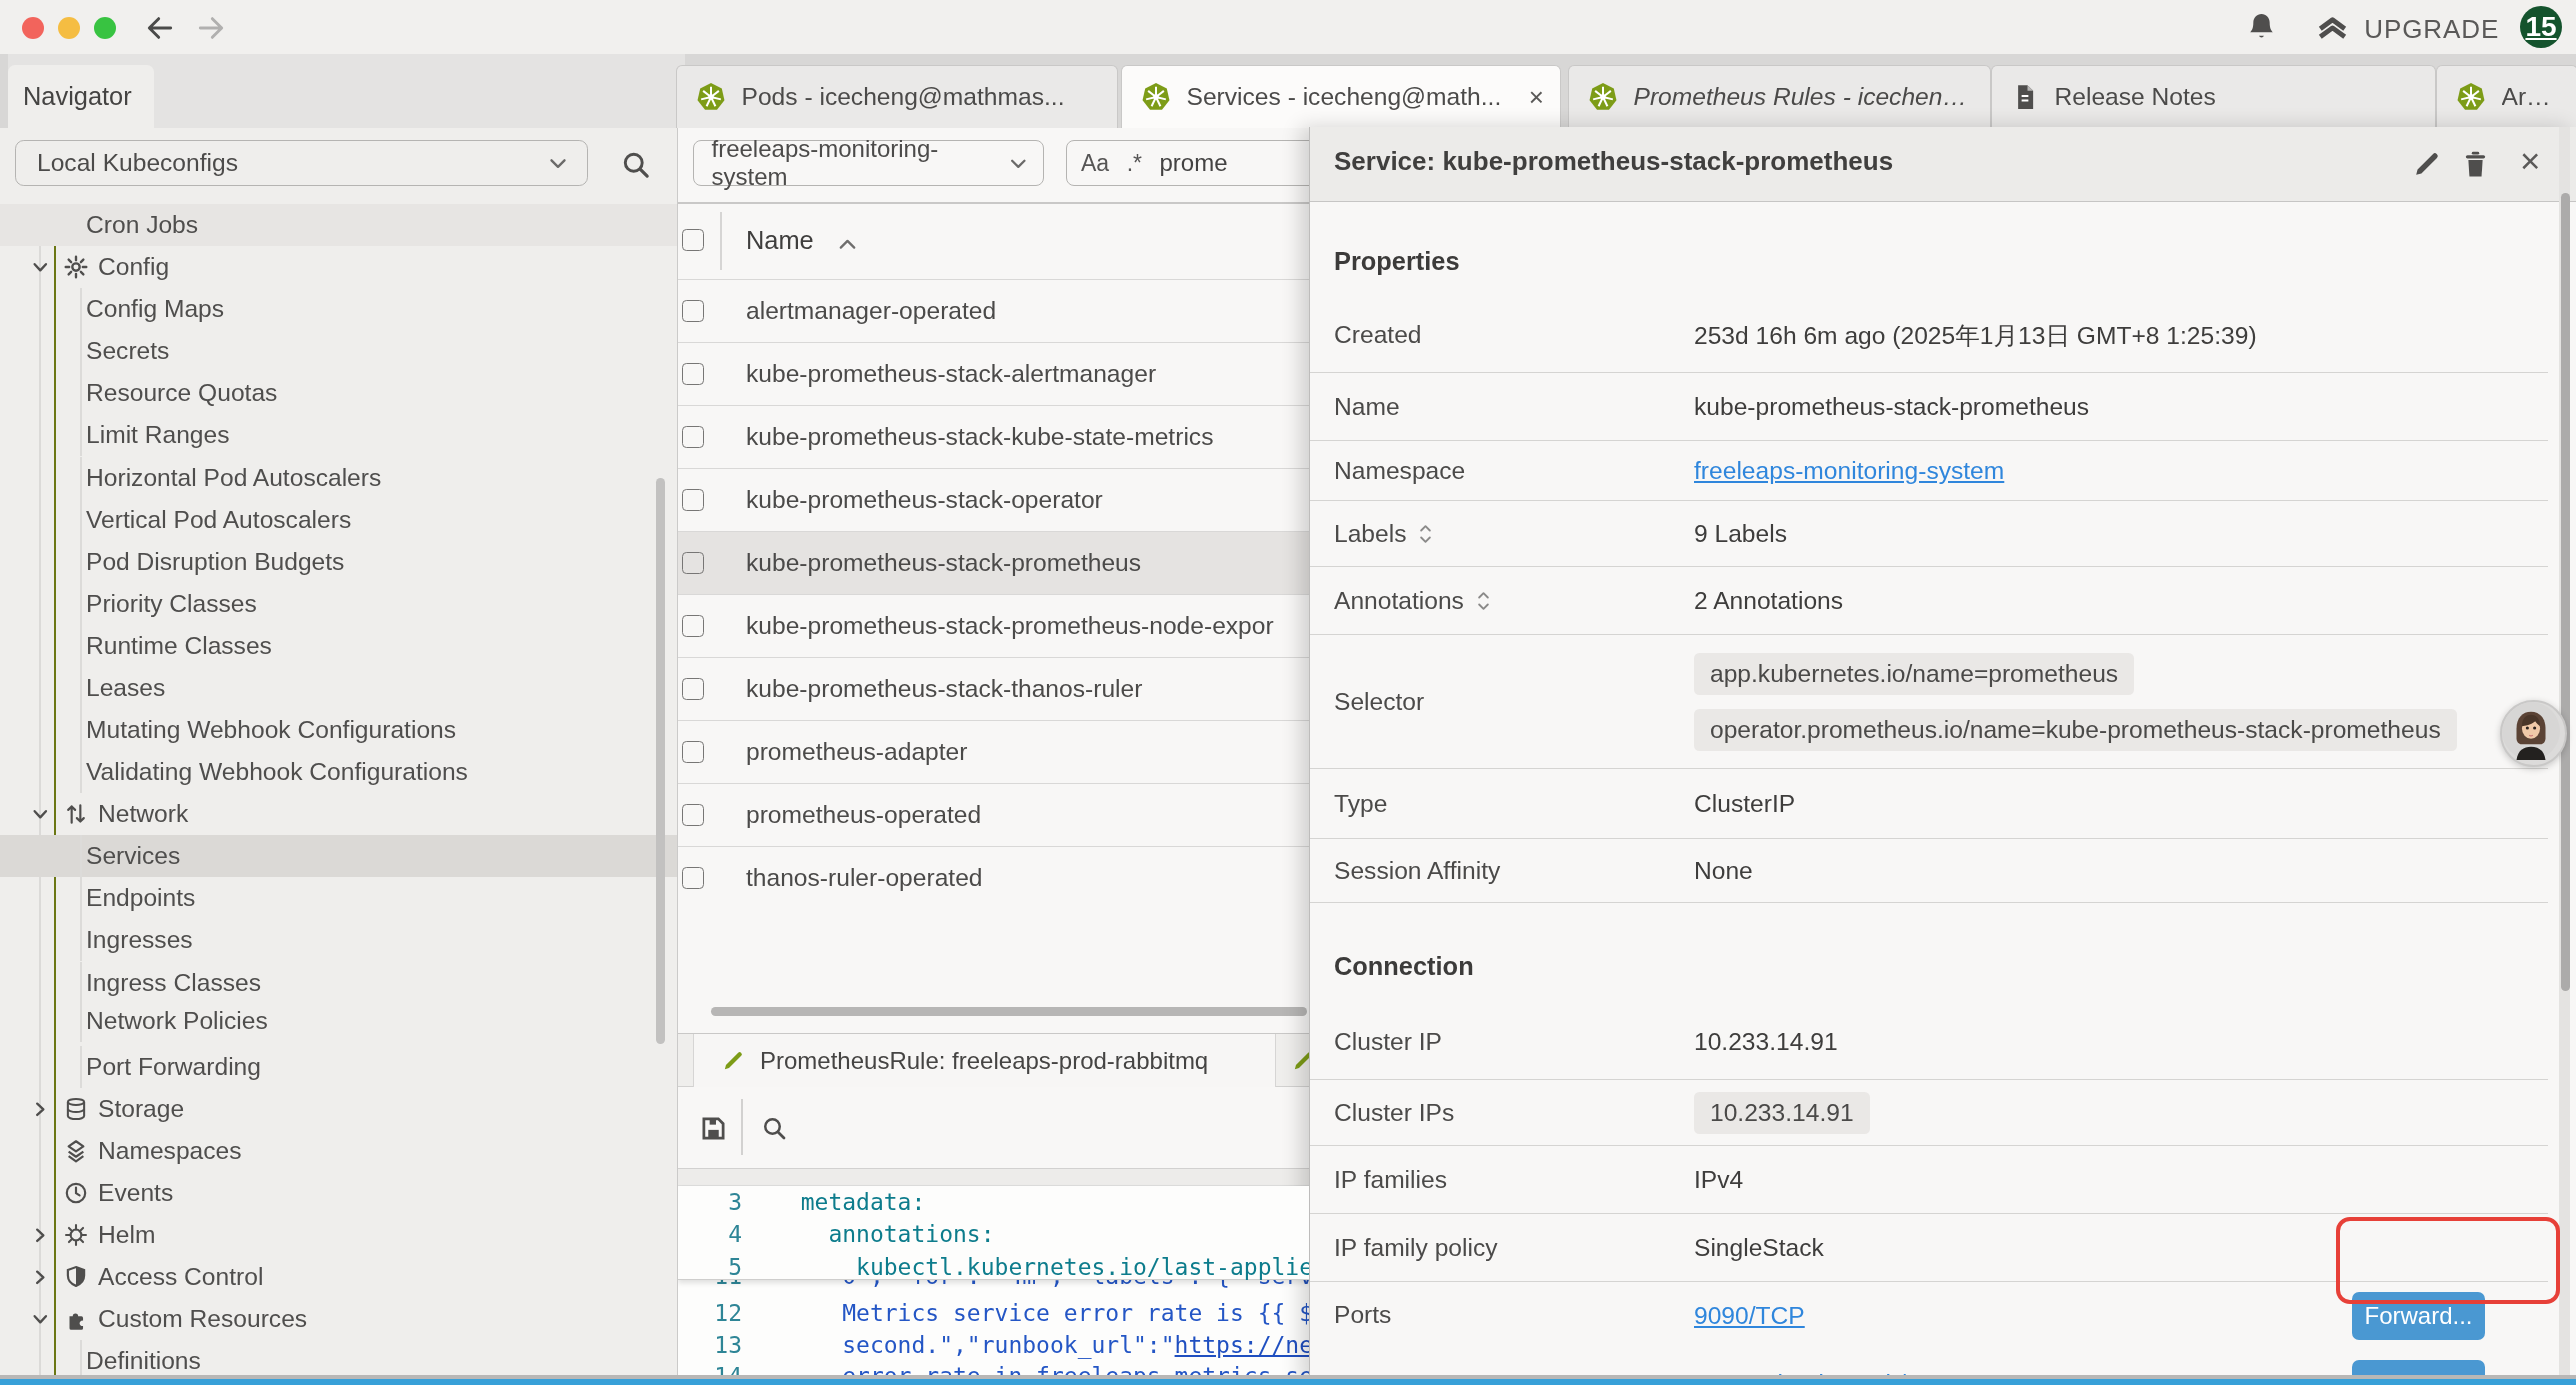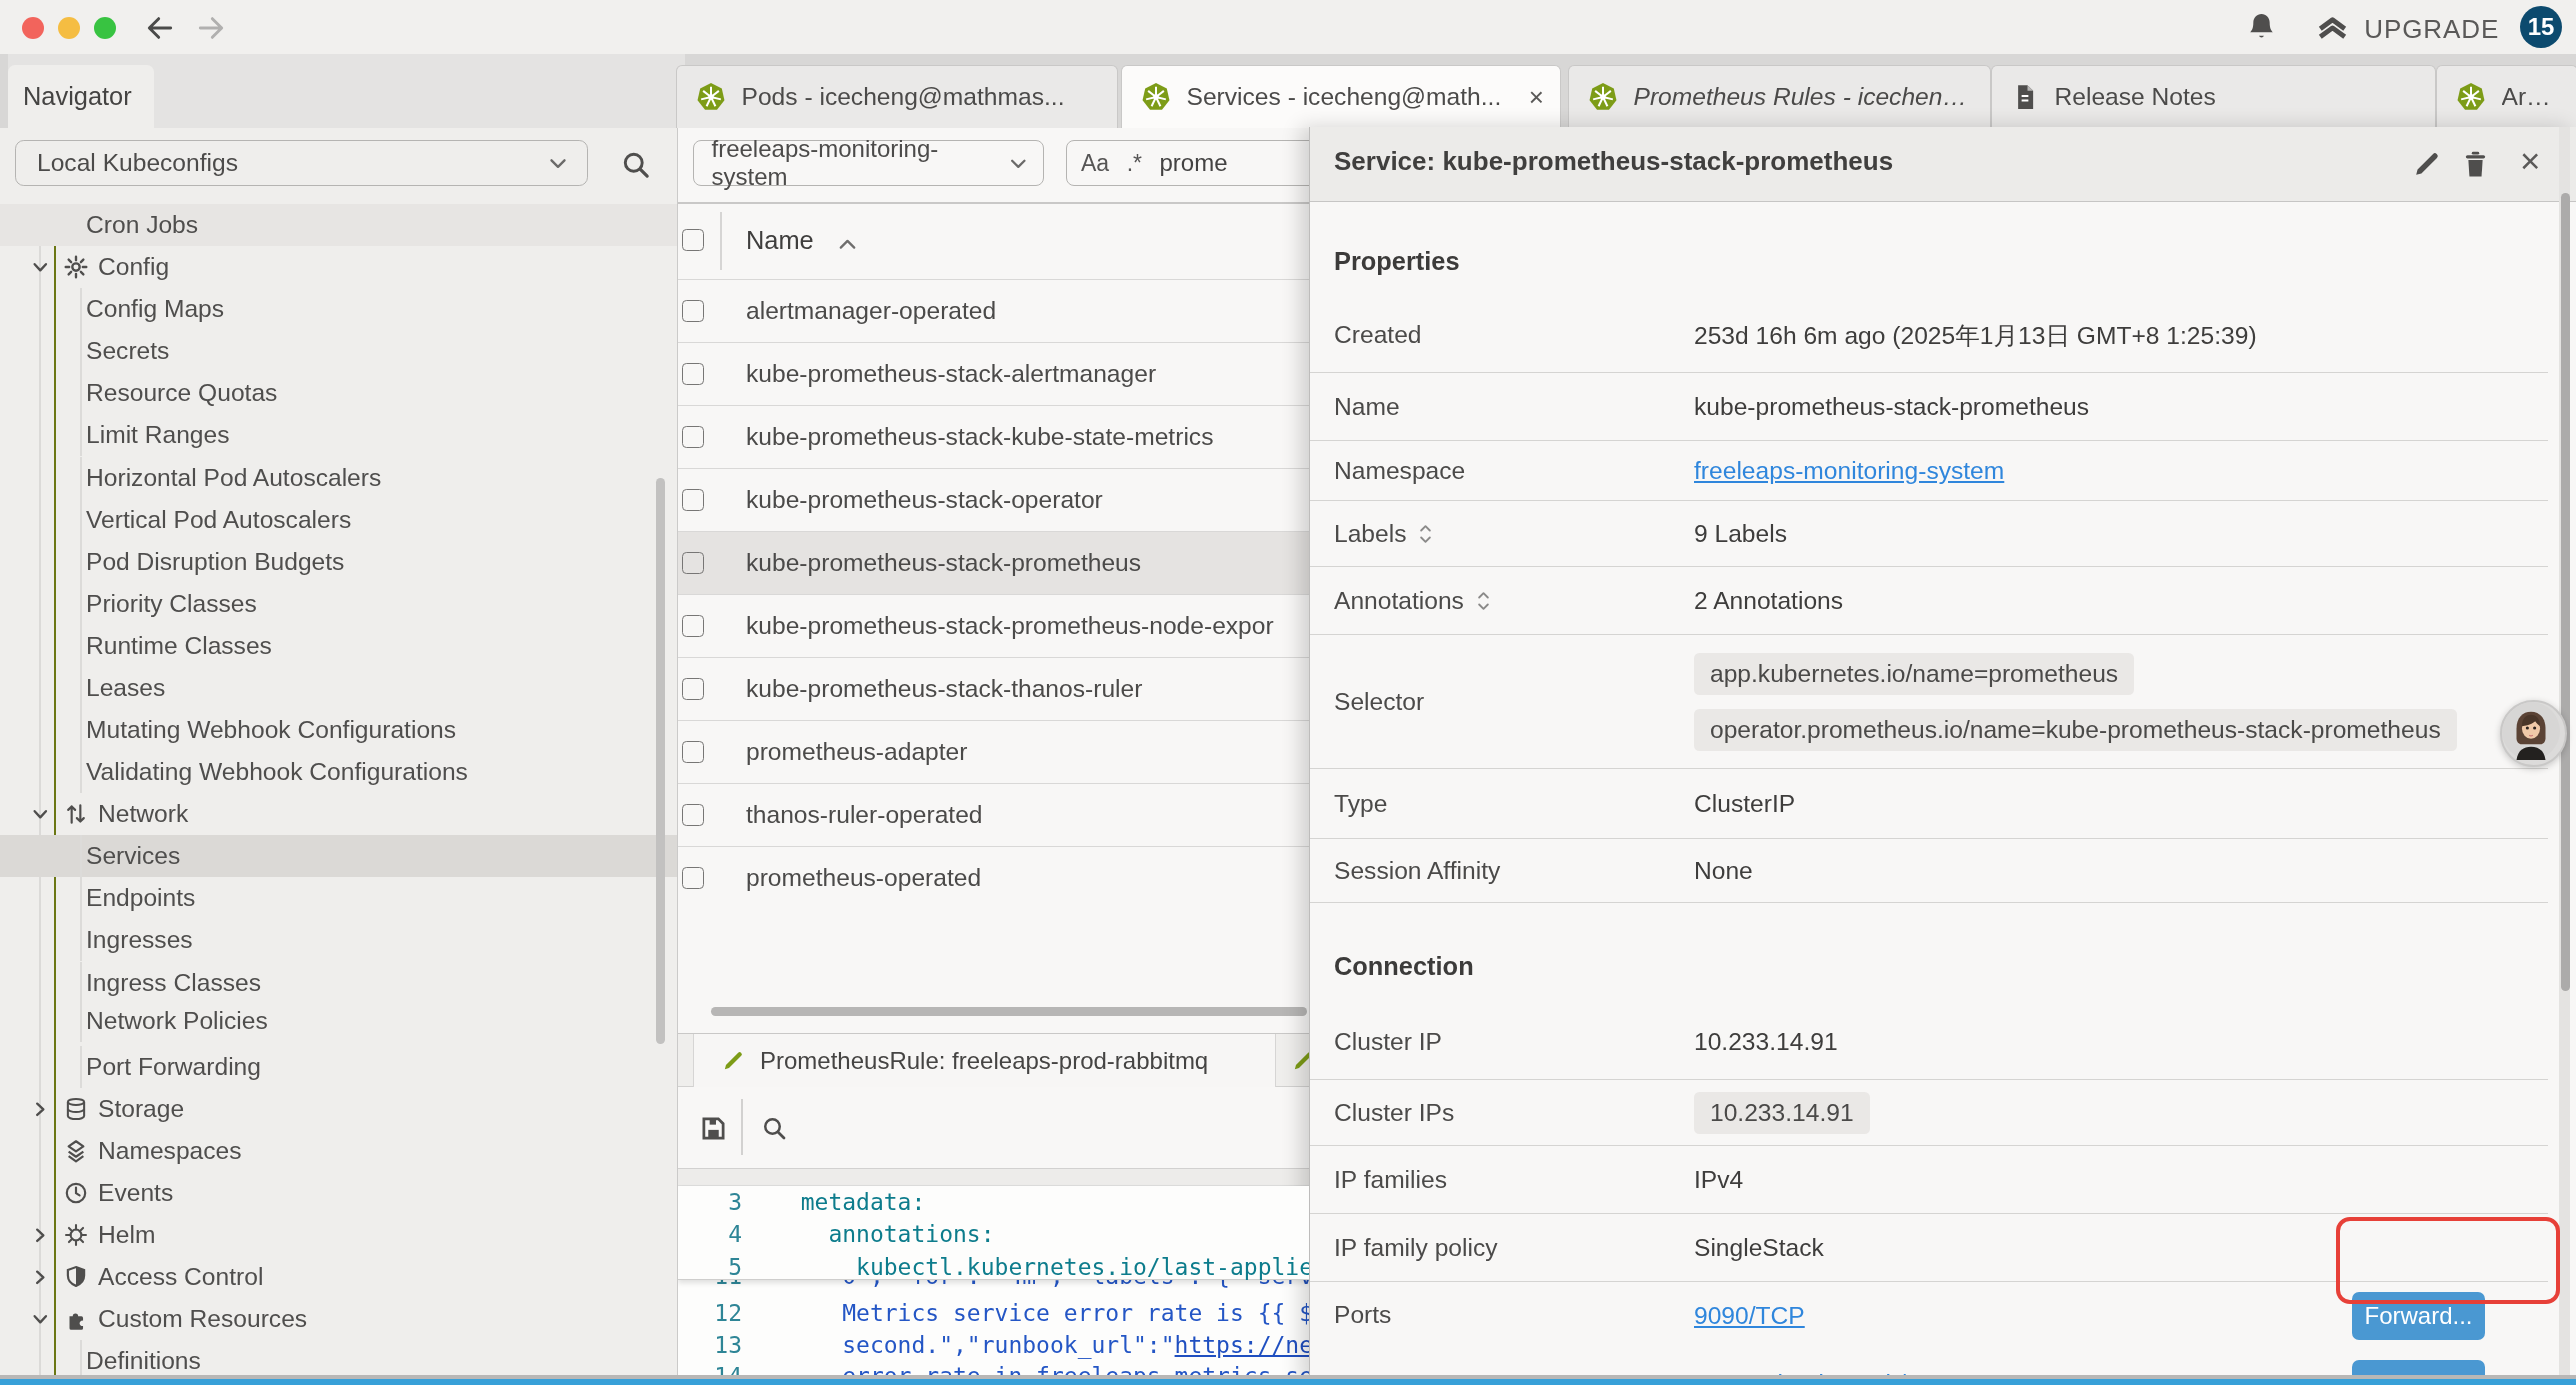--- a/index.html
+++ b/index.html
@@ -16,22 +16,22 @@
   #topbar{left:0;top:0;width:2576px;height:54px;background:#f1f0ee;}
   .tl{width:22px;height:22px;border-radius:50%;top:16.7px;}
   #tl-red{left:22px;background:#f2645c;}
   #tl-yellow{left:58px;background:#f5bd42;}
   #tl-green{left:94px;background:#38c341;}
   #nav-back{left:144px;top:12.3px;}
   #nav-fwd{left:195px;top:12.3px;}
   #bell{left:2243px;top:8.8px;}
   #upgrade{left:2313px;top:9.6px;display:flex;align-items:center;gap:12.3px;cursor:default;}
   #upgrade .lbl{font-size:26px;color:#5a5958;letter-spacing:0.9px;}
-  #badge{left:2520px;top:6.1px;width:42px;height:42px;border-radius:50%;background:#0c4a6e;color:#fff;
-         font-size:24px;font-weight:bold;display:flex;align-items:center;justify-content:center;}
+  #badge{left:2520px;top:6.1px;width:42px;height:42px;border-radius:50%;background:#14532d;color:#fff;
+         font-size:28px;font-weight:bold;display:flex;align-items:center;justify-content:center;text-decoration:underline;}
 
   
   #tabstrip{left:0;top:54px;width:2576px;height:74px;background:#d8d7d6;}
   #tabstrip-left{left:8px;top:0;width:677px;height:74px;background:#e4e3e2;}
   #navigator-tab{left:0;top:10.5px;width:146px;height:63px;background:#efeeec;border-radius:7px 7px 0 0;
      display:flex;align-items:center;padding-left:15px;font-size:25.4px;color:#444342;box-sizing:border-box;}
   .tab{top:10.5px;height:63px;box-sizing:border-box;display:flex;align-items:center;gap:15px;
        padding:0 16px 0 17.5px;border-radius:6.1px 6.1px 0 0;background:#eae9e8;border:0.9px solid #c9c8c7;border-bottom:none;
        font-size:24.6px;color:#4b4a49;overflow:hidden;white-space:nowrap;}
   .tab.active{background:#fcfbfa;}
@@ -526,25 +526,25 @@
       <div class="svc-row">
         <span class="cbx"></span>
         <span class="nm">kube-prometheus-stack-thanos-ruler</span>
       </div>
       <div class="svc-row">
         <span class="cbx"></span>
         <span class="nm">prometheus-adapter</span>
       </div>
       <div class="svc-row">
         <span class="cbx"></span>
+        <span class="nm">prometheus-operated</span>
+      </div>
+      <div class="svc-row">
+        <span class="cbx"></span>
         <span class="nm">thanos-ruler-operated</span>
-      </div>
-      <div class="svc-row">
-        <span class="cbx"></span>
-        <span class="nm">prometheus-operated</span>
       </div>
     </div>
   <div id="hthumb" class="abs"></div>
 
   <div id="editor" class="abs">
     <div id="ed-tabbar" class="abs">
       <div id="ed-tab1">
         <span>
           <svg width="26" height="26" viewBox="0 0 24 24">
               <path d="M4.5 19.5l1-3.8L16.8 4.4a1.8 1.8 0 0 1 2.6 0l.2.2a1.8 1.8 0 0 1 0 2.6L8.3 18.5z" fill="#7d9c17"></path>

